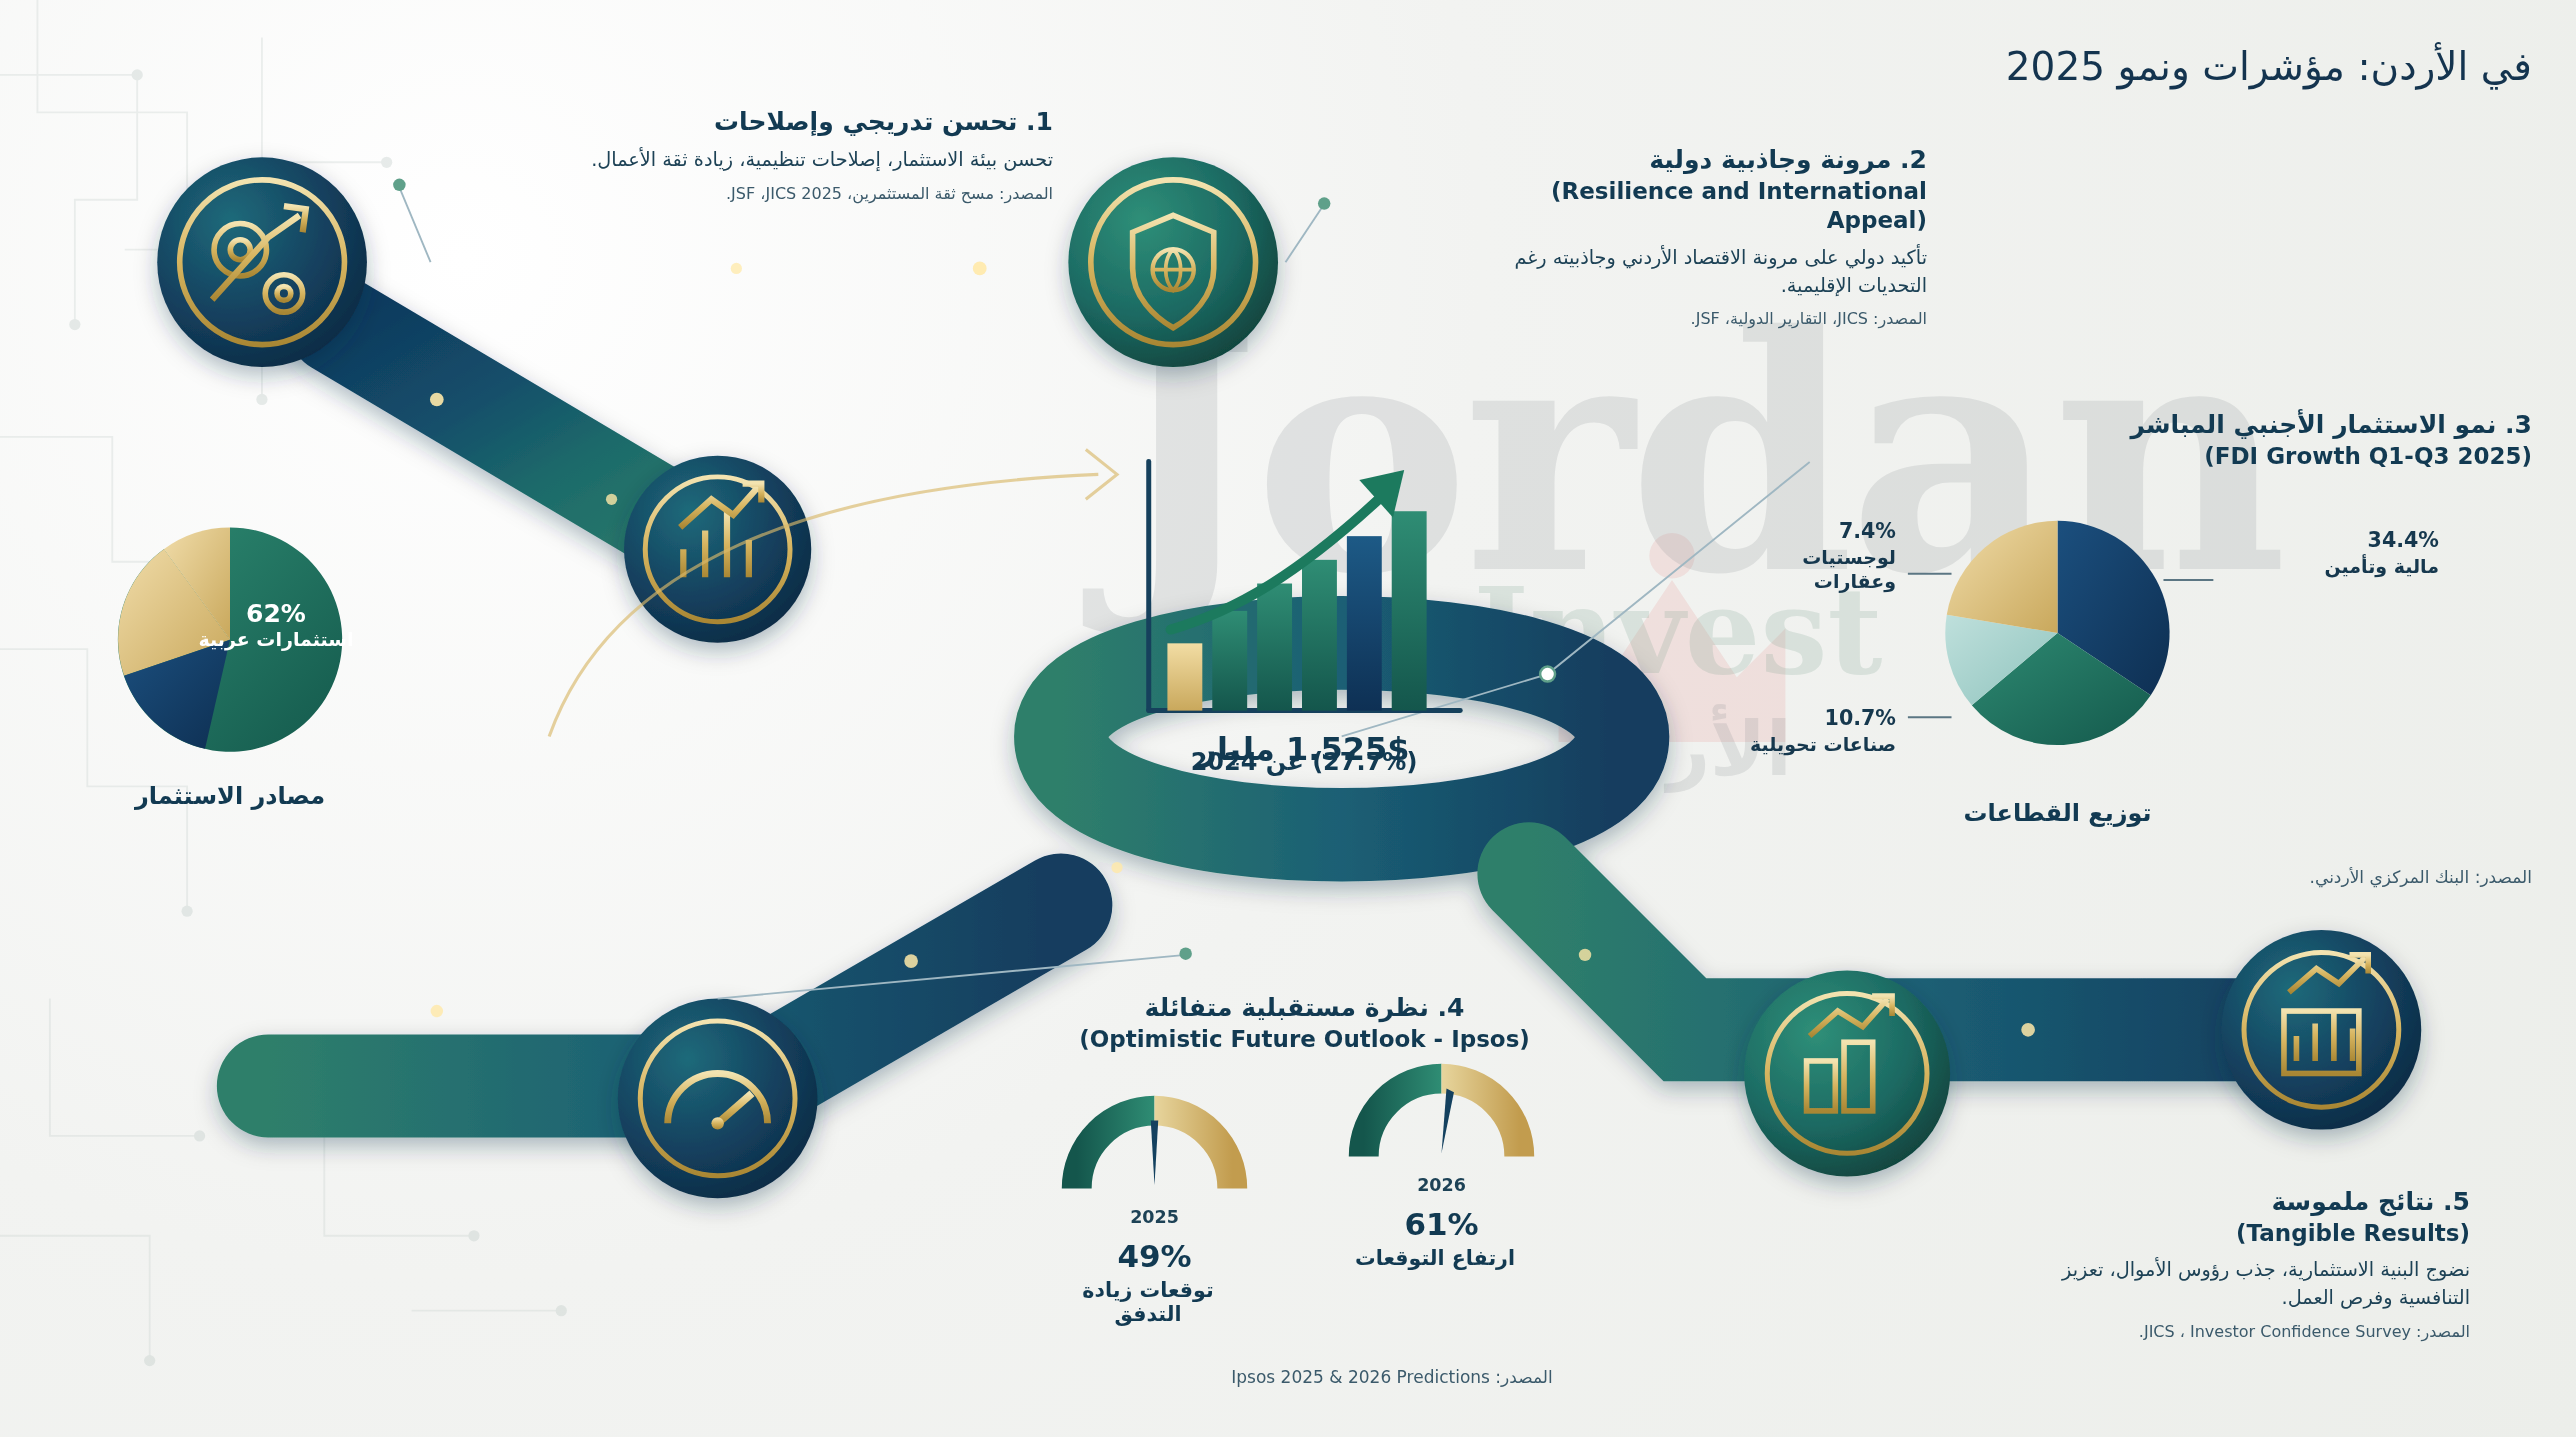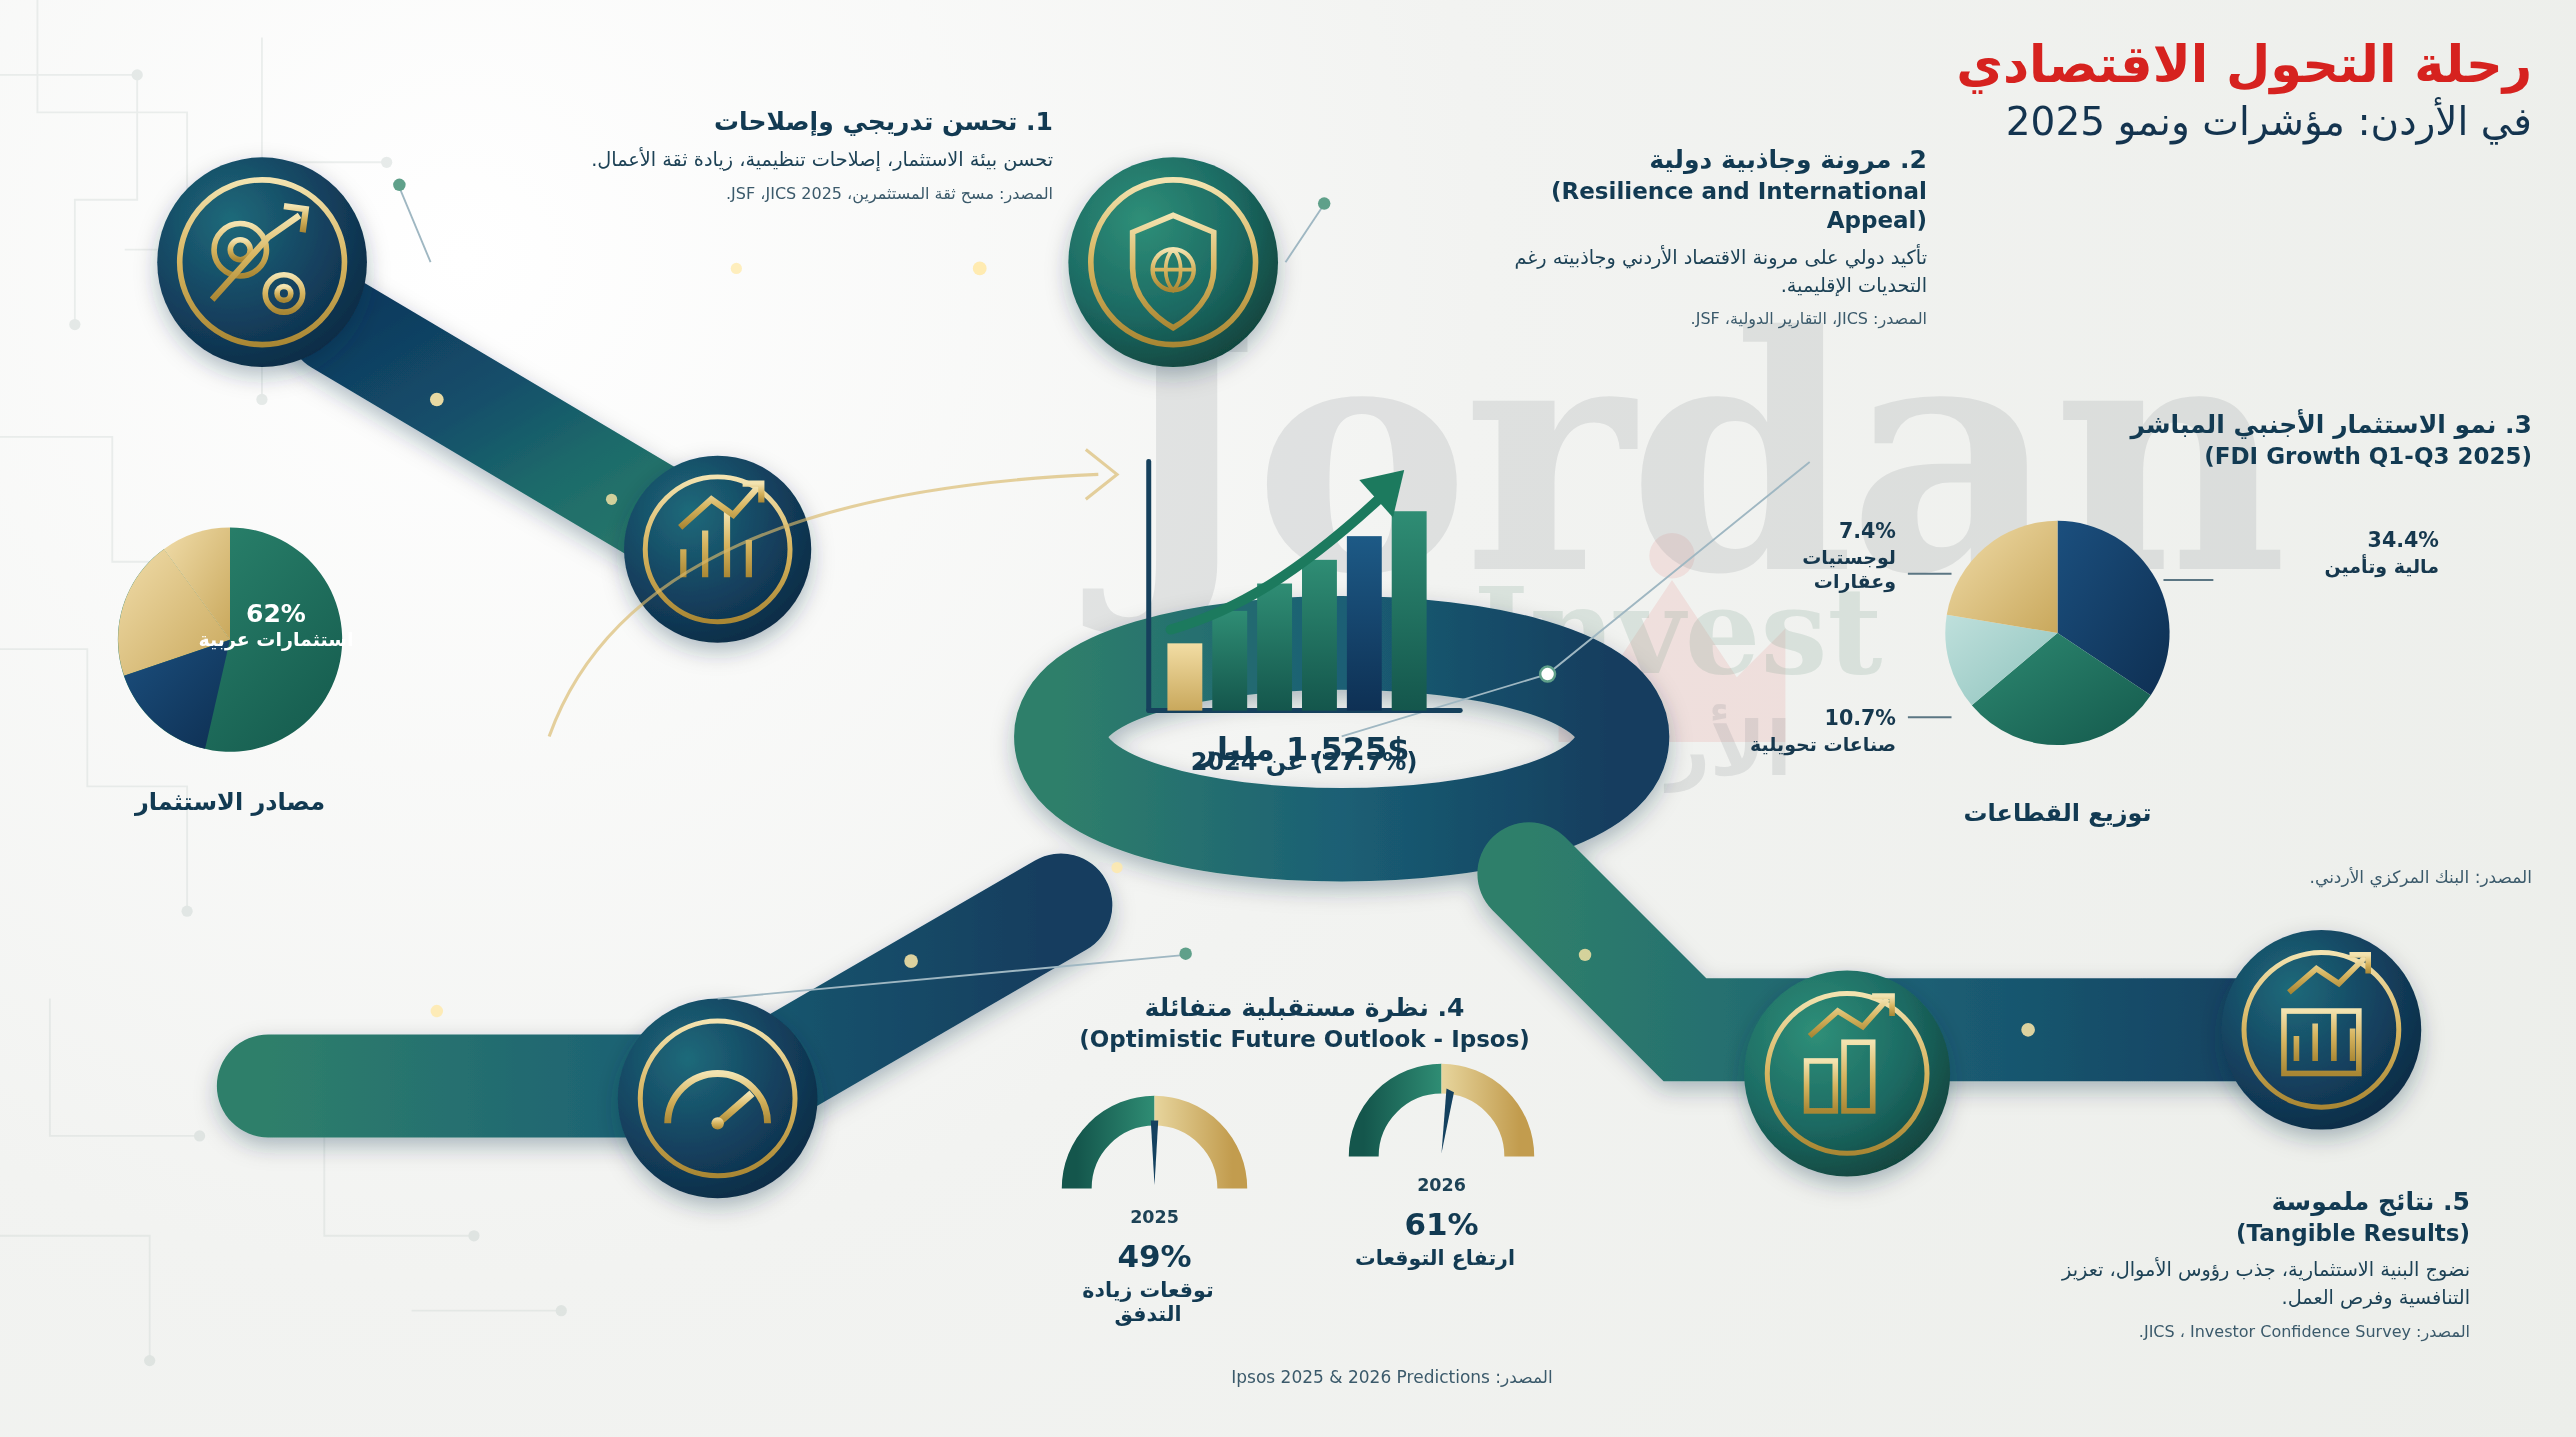--- a/index.html
+++ b/index.html
@@ -292,21 +292,20 @@
       <circle cx="2480" cy="1080" r="12" fill="#fff" stroke="#5fa08a" stroke-width="4"></circle>
     <path d="M1150 1600 L1900 1530"></path>
       <circle cx="1900" cy="1528" r="10" fill="#5fa08a" stroke="none"></circle>
   </g>
 
   <path d="M880 1180 C980 900 1300 780 1760 760" fill="none" stroke="#d9b86a" stroke-width="5" stroke-dasharray="0" opacity=".65"></path>
   <path d="M1740 720 L1790 760 L1740 800" fill="none" stroke="#d9b86a" stroke-width="5" opacity=".65"></path>
 </svg>
 
 <div class="title-block">
-  <div class="title-main">رحلة التحول الاقتصادي</div>
   <div class="title-sub">في الأردن: مؤشرات ونمو 2025</div>
 </div>
 
 <div class="node ta-r" style="right:1523px;top:106px;width:474px;">
   <div class="h1">1. تحسن تدريجي وإصلاحات</div>
   <div class="body">تحسن بيئة الاستثمار، إصلاحات تنظيمية، زيادة ثقة الأعمال.</div>
   <div class="src">المصدر: مسح ثقة المستثمرين، JSF ،JICS 2025.</div>
 </div>
 
 <div class="node ta-r" style="right:649px;top:144px;width:462px;">
@@ -374,21 +373,21 @@
 
 <div style="position:absolute;right:2184px;top:518px;width:324px;height:324px;">
   <svg viewBox="0 0 520 420" style="width:324px;height:262px;">
     <g transform="translate(260,195)">
       <path d="M0 0 L0 -180 A180 180 0 1 1 -105.8 -145.6 Z" fill="url(#pGreen)"></path>
       <path d="M0 0 L-105.8 -145.6 A180 180 0 0 1 0 -180 Z" fill="url(#pGold)"></path>
       <path d="M0 0 L-105.8 -145.6 A180 180 0 0 0 -170 58 Z" fill="url(#pGold)"></path>
       <path d="M0 0 L-170 58 A180 180 0 0 0 -40 175 Z" fill="url(#pNavy)"></path>
     </g>
   </svg>
-  <div class="chart-cap" style="width:324px;margin-top:6px;">مصادر الاستثمار</div>
+  <div class="chart-cap" style="width:324px;margin-top:0;">مصادر الاستثمار</div>
 </div>
 <div style="position:absolute;right:2222px;top:599px;width:156px;text-align:center;color:#ffffff;">
   <div style="font-size:25px;font-weight:700;">62%</div>
   <div style="font-size:19px;font-weight:700;line-height:1.25;">استثمارات عربية</div>
 </div>
 
 <div class="node ta-r src-line" style="right:44px;top:867px;width:562px;">المصدر: البنك المركزي الأردني.</div>
 
 <div style="position:absolute;left:1111px;top:424px;width:387px;height:349px;">
   <svg viewBox="0 0 620 520" style="width:387px;height:324px;">

